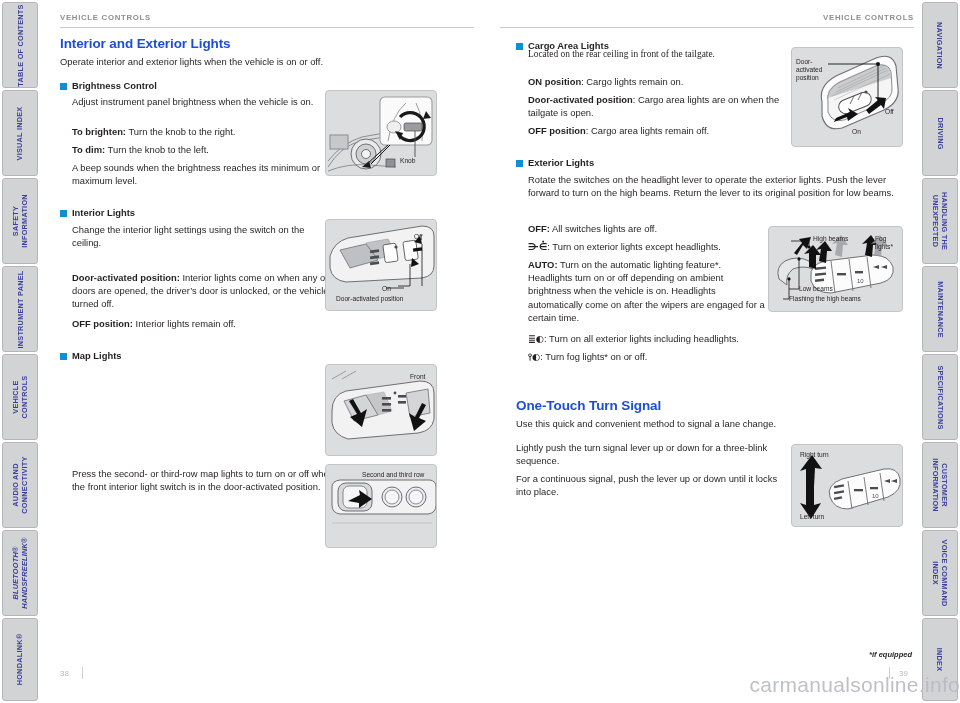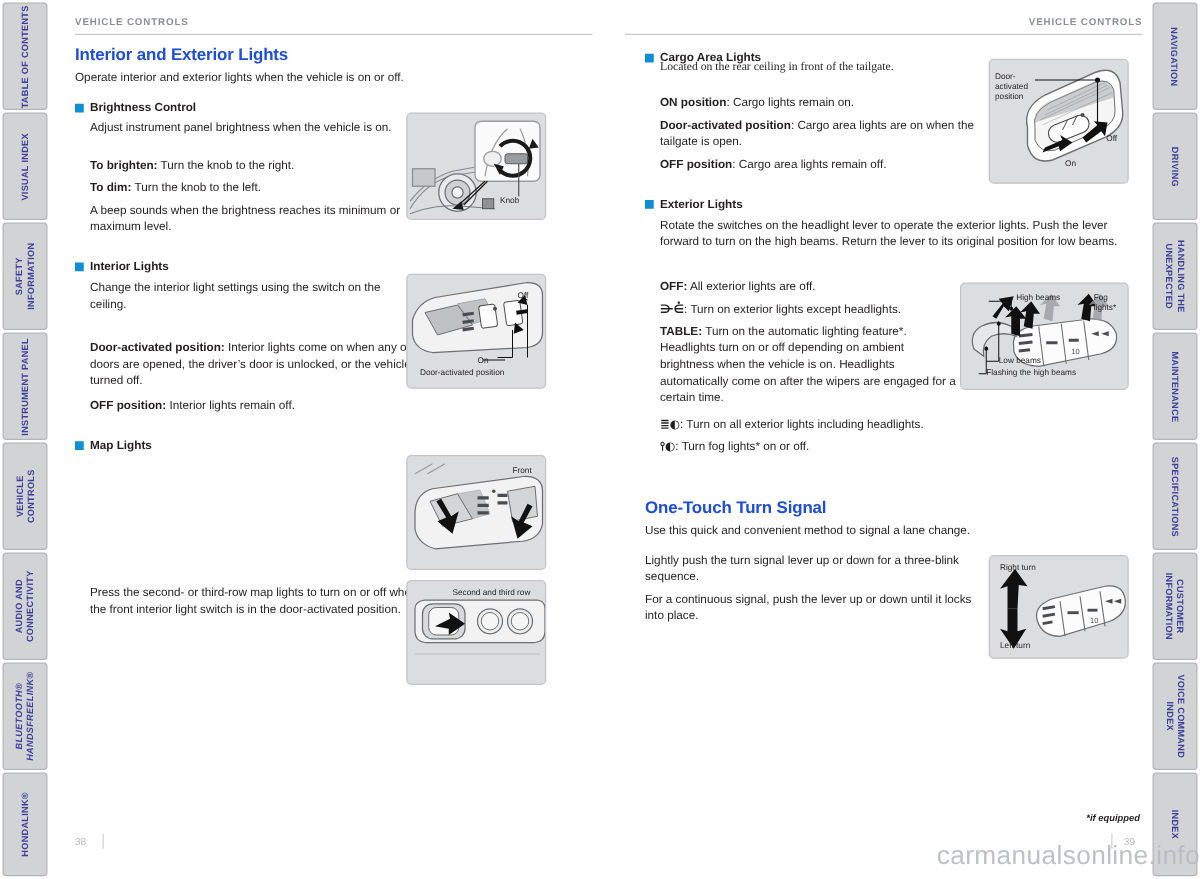--- a/index.html
+++ b/index.html
@@ -369,23 +369,23 @@
       </svg>
       <div class="cap" style="left:4px;top:10px;">Door-
 activated
 position</div>
       <div class="cap" style="left:93px;top:60px;">Off</div>
       <div class="cap" style="left:60px;top:80px;">On</div>
     </div>
 
     <div class="subhead" style="left:16px;top:157px;">Exterior Lights</div>
     <div class="body" style="left:28px;top:173px;width:380px;">Rotate the switches on the headlight lever to operate the exterior lights. Push the lever forward to turn on the high beams. Return the lever to its original position for low beams.</div>
-    <div class="body" style="left:28px;top:222px;width:255px;"><b>OFF:</b><span> All exterior lights are off.</span></div>
+    <div class="body" style="left:28px;top:222px;width:255px;"><b>OFF:</b><span> All switches lights are off.</span></div>
     <div class="body" style="left:28px;top:240px;width:255px;"><span class="sym">⋺⋵</span><span>: Turn on exterior lights except headlights.</span></div>
-    <div class="body" style="left:28px;top:258px;width:240px;"><b>TABLE:</b><span> Turn on the automatic lighting feature*. Headlights turn on or off depending on ambient brightness when the vehicle is on. Headlights automatically come on after the wipers are engaged for a certain time.</span></div>
+    <div class="body" style="left:28px;top:258px;width:240px;"><b>AUTO:</b><span> Turn on the automatic lighting feature*. Headlights turn on or off depending on ambient brightness when the vehicle is on. Headlights automatically come on after the wipers are engaged for a certain time.</span></div>
     <div class="body" style="left:28px;top:350px;width:270px;"><span class="sym">⫯◐</span><span>: Turn fog lights* on or off.</span></div>
     <div class="body" style="left:28px;top:332px;width:270px;"><span class="sym">≣◐</span><span>: Turn on all exterior lights including headlights.</span></div>
 
     <div class="fig" style="left:268px;top:226px;width:135px;height:86px;">
       <svg width="135" height="86" viewBox="0 0 135 86">
 
         <g fill="#fcfcfc" stroke="#6d6f72" stroke-width="1">
           <path d="M42 50 Q40 38 56 34 L104 28 Q120 28 124 40 Q126 52 112 56 L62 66 Q46 66 42 54 Z"></path>
         </g>
         <g fill="none" stroke="#6d6f72" stroke-width="0.9">

